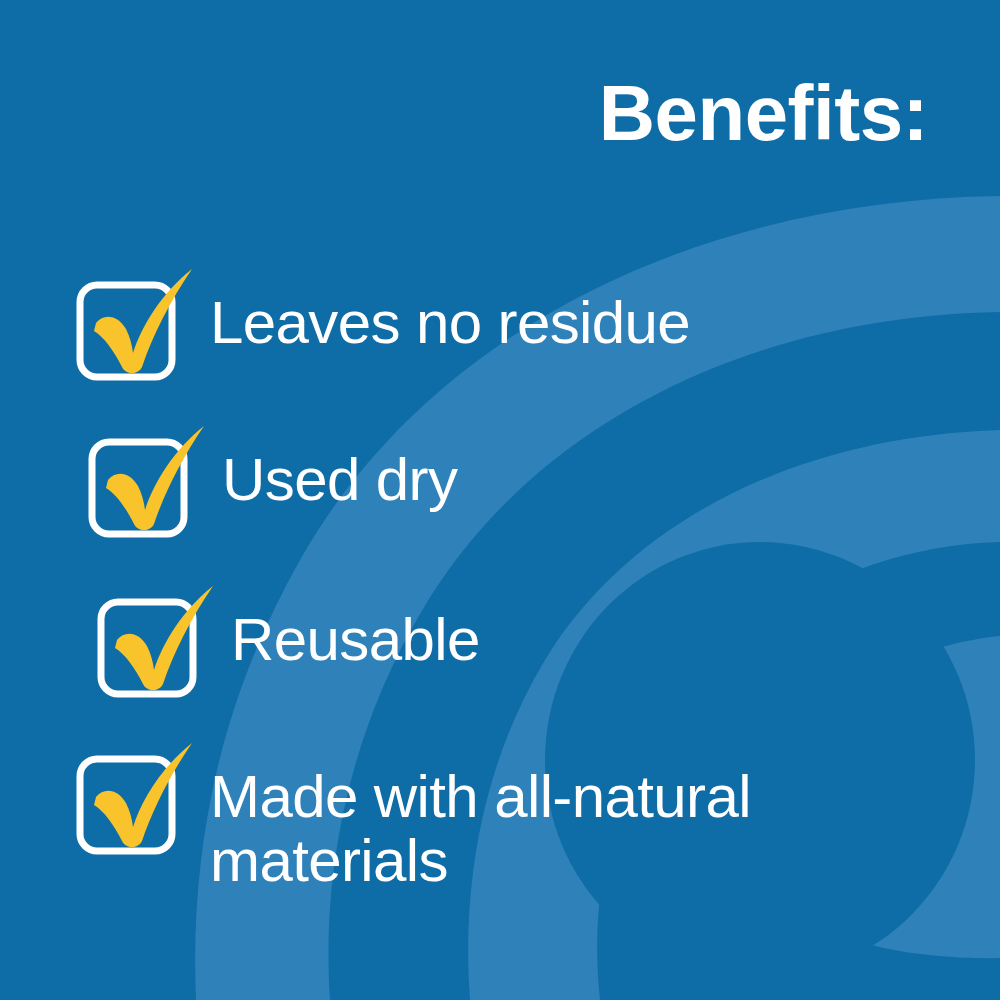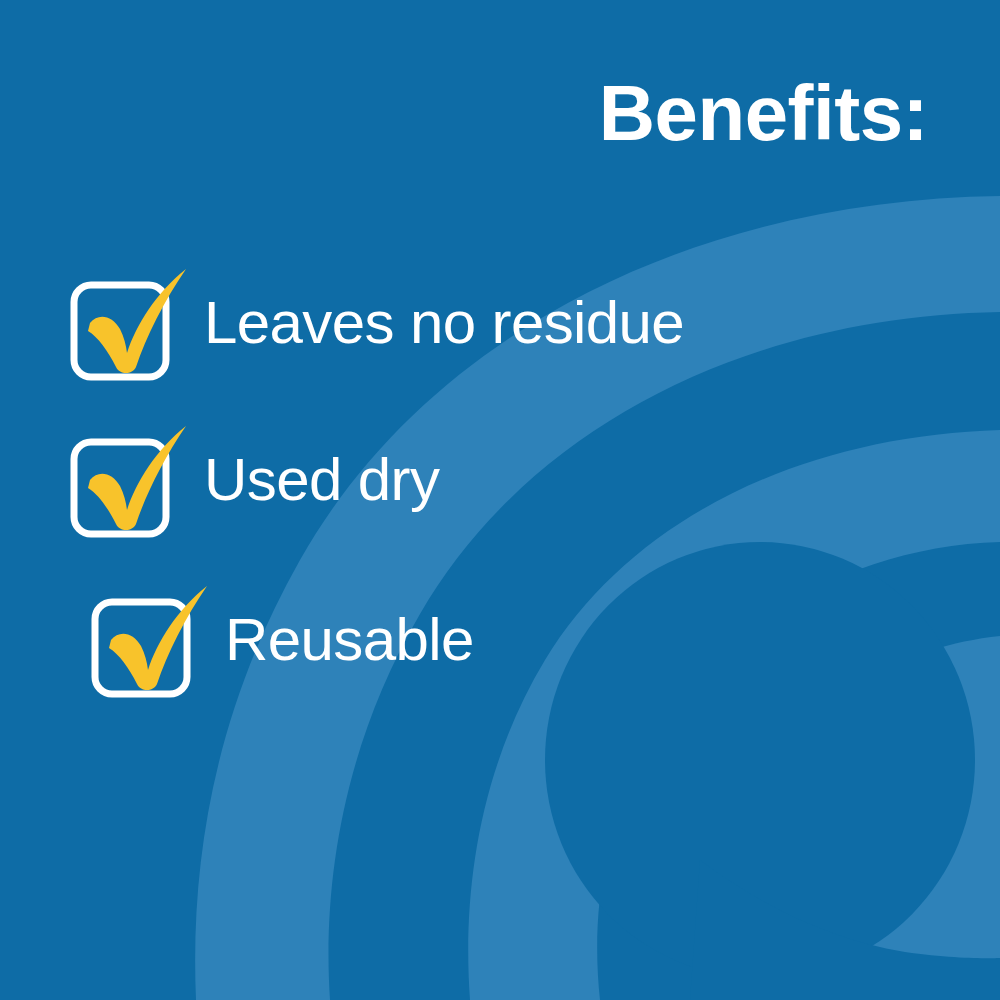--- a/index.html
+++ b/index.html
@@ -37,26 +37,26 @@
     font-size: 78px;
     font-weight: 700;
     letter-spacing: -0.5px;
     line-height: 1;
     white-space: nowrap;
   }
 
   
   .benefit-row {
     position: absolute;
-    left: 72px;
+    left: 78px;
     display: flex;
     align-items: flex-start;
   }
   #row-0 { top: 283px; }
-  #row-1 { top: 440px; }
+  #row-1 { top: 440px; margin-left: 12px; }
   #row-2 { top: 600px; margin-left: 21px; }
   #row-3 { top: 757px; }
 
   .check-box {
     position: relative;
     width: 96px;
     height: 96px;
     flex: 0 0 96px;
   }
   .check-box svg {
@@ -173,15 +173,32 @@
                    C 68 58, 88 26, 118 2
                    C 96 34, 78 70, 68 100
                    C 64 108, 52 108, 48 100
                    C 40 84, 30 70, 20 64
                    Z" fill="#F8C32B"></path>
         </svg>
       </span>
       <span class="benefit-label">Reusable</span>
     </div>
 
+    <div class="benefit-row" id="row-3">
+      <span class="check-box">
+        <svg viewBox="0 0 122 116" aria-hidden="true">
+          <rect x="6" y="18" width="92" height="92" rx="17" ry="17" fill="none" stroke="#FFFFFF" stroke-width="7"></rect>
+          <path d="M 22 56
+                   C 30 46, 44 48, 52 62
+                   C 56 70, 58 78, 59 86
+                   C 68 58, 88 26, 118 2
+                   C 96 34, 78 70, 68 100
+                   C 64 108, 52 108, 48 100
+                   C 40 84, 30 70, 20 64
+                   Z" fill="#F8C32B"></path>
+        </svg>
+      </span>
+      <span class="benefit-label">Made with all-natural
+materials</span>
+    </div>
 
   </div>
 </div>
 
 </body></html>

